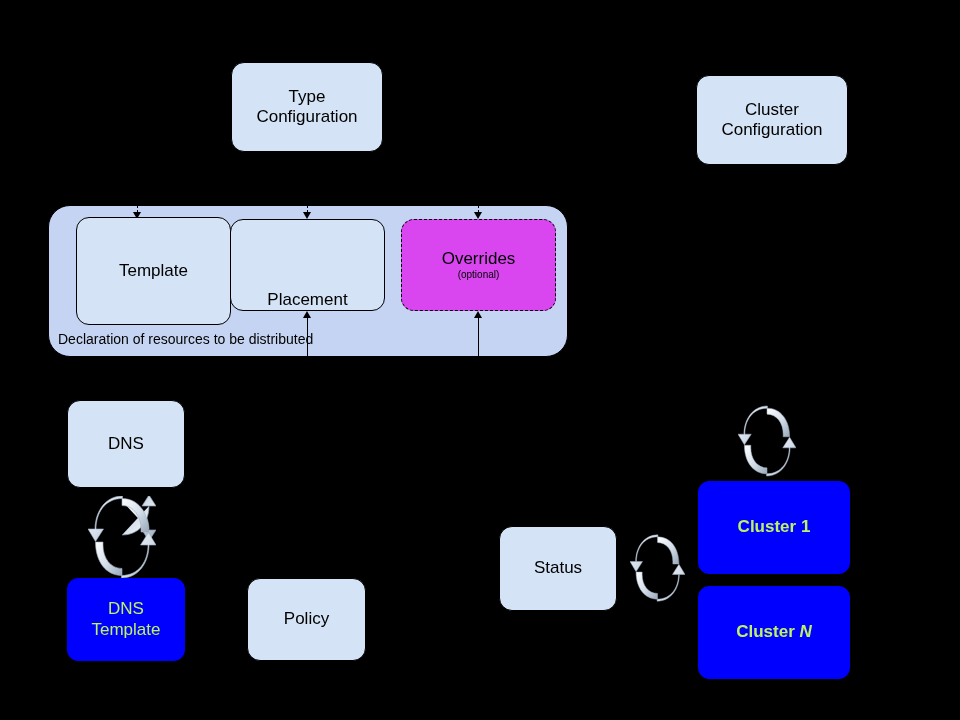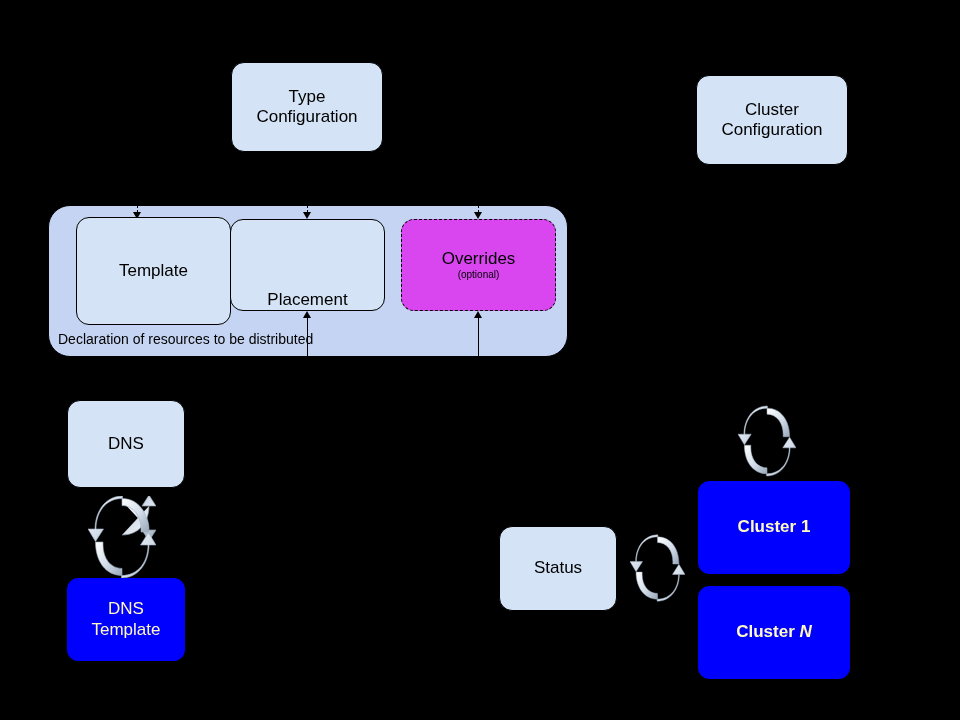--- a/index.html
+++ b/index.html
@@ -44,21 +44,21 @@
   }
   .node.dashdot {
     background: #d946ef;
     border: 1.6px dashed #000000;
     border-radius: 13px;
   }
   .node.cluster {
     background: #0000ff;
     border: 1px solid #0000ff;
     border-radius: 11px;
-    color: #fef9c3;
+    color: #bef264;
     font-weight: bold;
     font-size: 17px;
   }
   .node.cluster .ital { font-style: italic; }
 
   .sub {
     display: block;
     font-size: 10px;
   }
 
@@ -195,20 +195,23 @@
       <path d="M34 2.5 C 50.5 2.5, 60.5 17, 60.5 36 L 53 36 L 53 33 C 53 20, 45.5 9.5, 34 9.5 Z" fill="url(#gradDns)" stroke="#9fb0c2" stroke-width="0.6"></path>
       <path d="M34 79.5 C 17.5 79.5, 7.5 65, 7.5 46 L 15 46 L 15 49 C 15 62, 22.5 72.5, 34 72.5 Z" fill="url(#gradDns)" stroke="#9fb0c2" stroke-width="0.6"></path>
     </g>
   </svg>
 
   <div class="node cluster" style="left:67px; top:578px; width:118px; height:83px; font-weight:normal;">
     <span class="lbl"><span>DNS</span><br><span>Template</span></span>
   </div>
 
 
+  <div class="node light" style="left:247px; top:578px; width:119px; height:83px;">
+    <span class="lbl">Policy</span>
+  </div>
 
 
   <svg class="sync" style="left:738px; top:400px;" width="58" height="82" viewBox="0 0 68 82">
     <defs>
       <linearGradient id="gradProp" x1="0" y1="0" x2="1" y2="1">
         <stop offset="0%" stop-color="#ffffff"></stop>
         <stop offset="55%" stop-color="#d3dde9"></stop>
         <stop offset="100%" stop-color="#98a7b8"></stop>
       </linearGradient>
     </defs>

